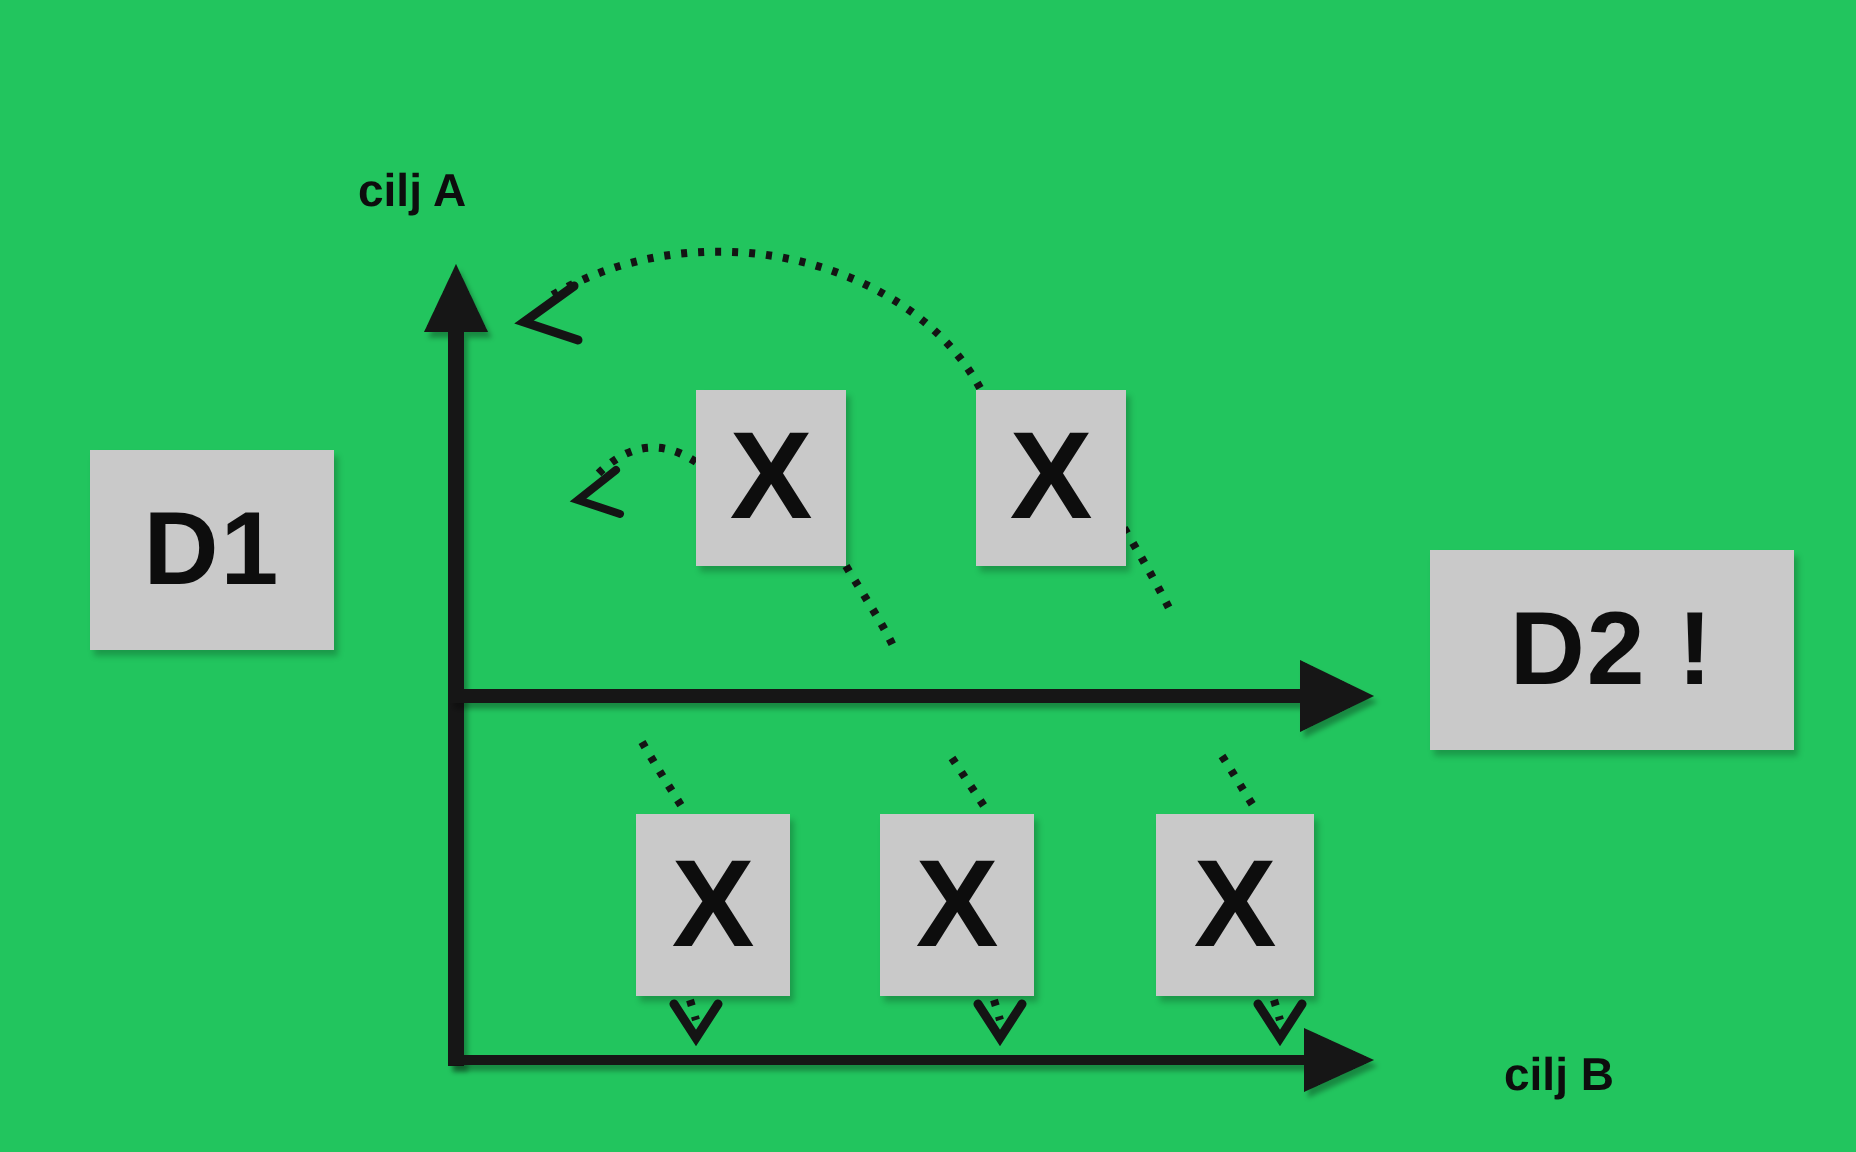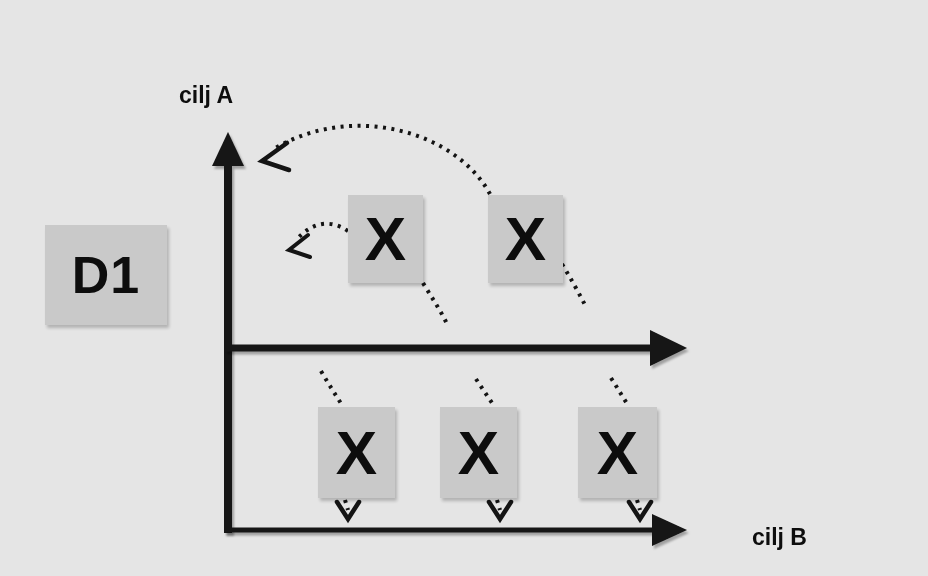--- a/index.html
+++ b/index.html
@@ -4,21 +4,21 @@
 <style>
   :root{
     --box-fill:#c9c9c9;
     --ink:#141414;
   }
   html,body{margin:0;padding:0;background:#ffffff;}
   body{font-family:"Liberation Sans", sans-serif;}
   .canvas{
     position:relative;
     width:928px;height:576px;
-    background:#e5e5e5;
+    background:#22c55e;
     overflow:hidden;
   }
   .lines-layer{position:absolute;left:0;top:0;width:928px;height:576px;}
   .solid{stroke:var(--ink);fill:none;}
   .fillink{fill:var(--ink);stroke:none;}
   .dots{fill:none;stroke:var(--ink);stroke-width:4;stroke-dasharray:3 5.5;}
   .chev{fill:none;stroke:var(--ink);stroke-linecap:round;stroke-linejoin:miter;}
   .box{
     position:absolute;
     background:var(--box-fill);
@@ -105,20 +105,23 @@
       <path class="chev" stroke-width="4.5" d="M 629 502 L 640 519 L 651 502"></path>
     </g>
   </svg>
 
   <div class="lbl" style="left:179px;top:82px;">cilj A</div>
   <div class="lbl" style="left:752px;top:524px;">cilj B</div>
 
   <div class="box dbox" style="left:45px;top:225px;width:122px;height:100px;">
     <span>D1</span>
   </div>
+  <div class="box dbox" style="left:715px;top:275px;width:182px;height:100px;">
+    <span>D2 !</span>
+  </div>
 
   <div class="box xbox" style="left:348px;top:195px;width:75px;height:88px;">
     <span>X</span>
   </div>
   <div class="box xbox" style="left:488px;top:195px;width:75px;height:88px;">
     <span>X</span>
   </div>
 
   <div class="box xbox" style="left:318px;top:407px;width:77px;height:91px;">
     <span>X</span>

